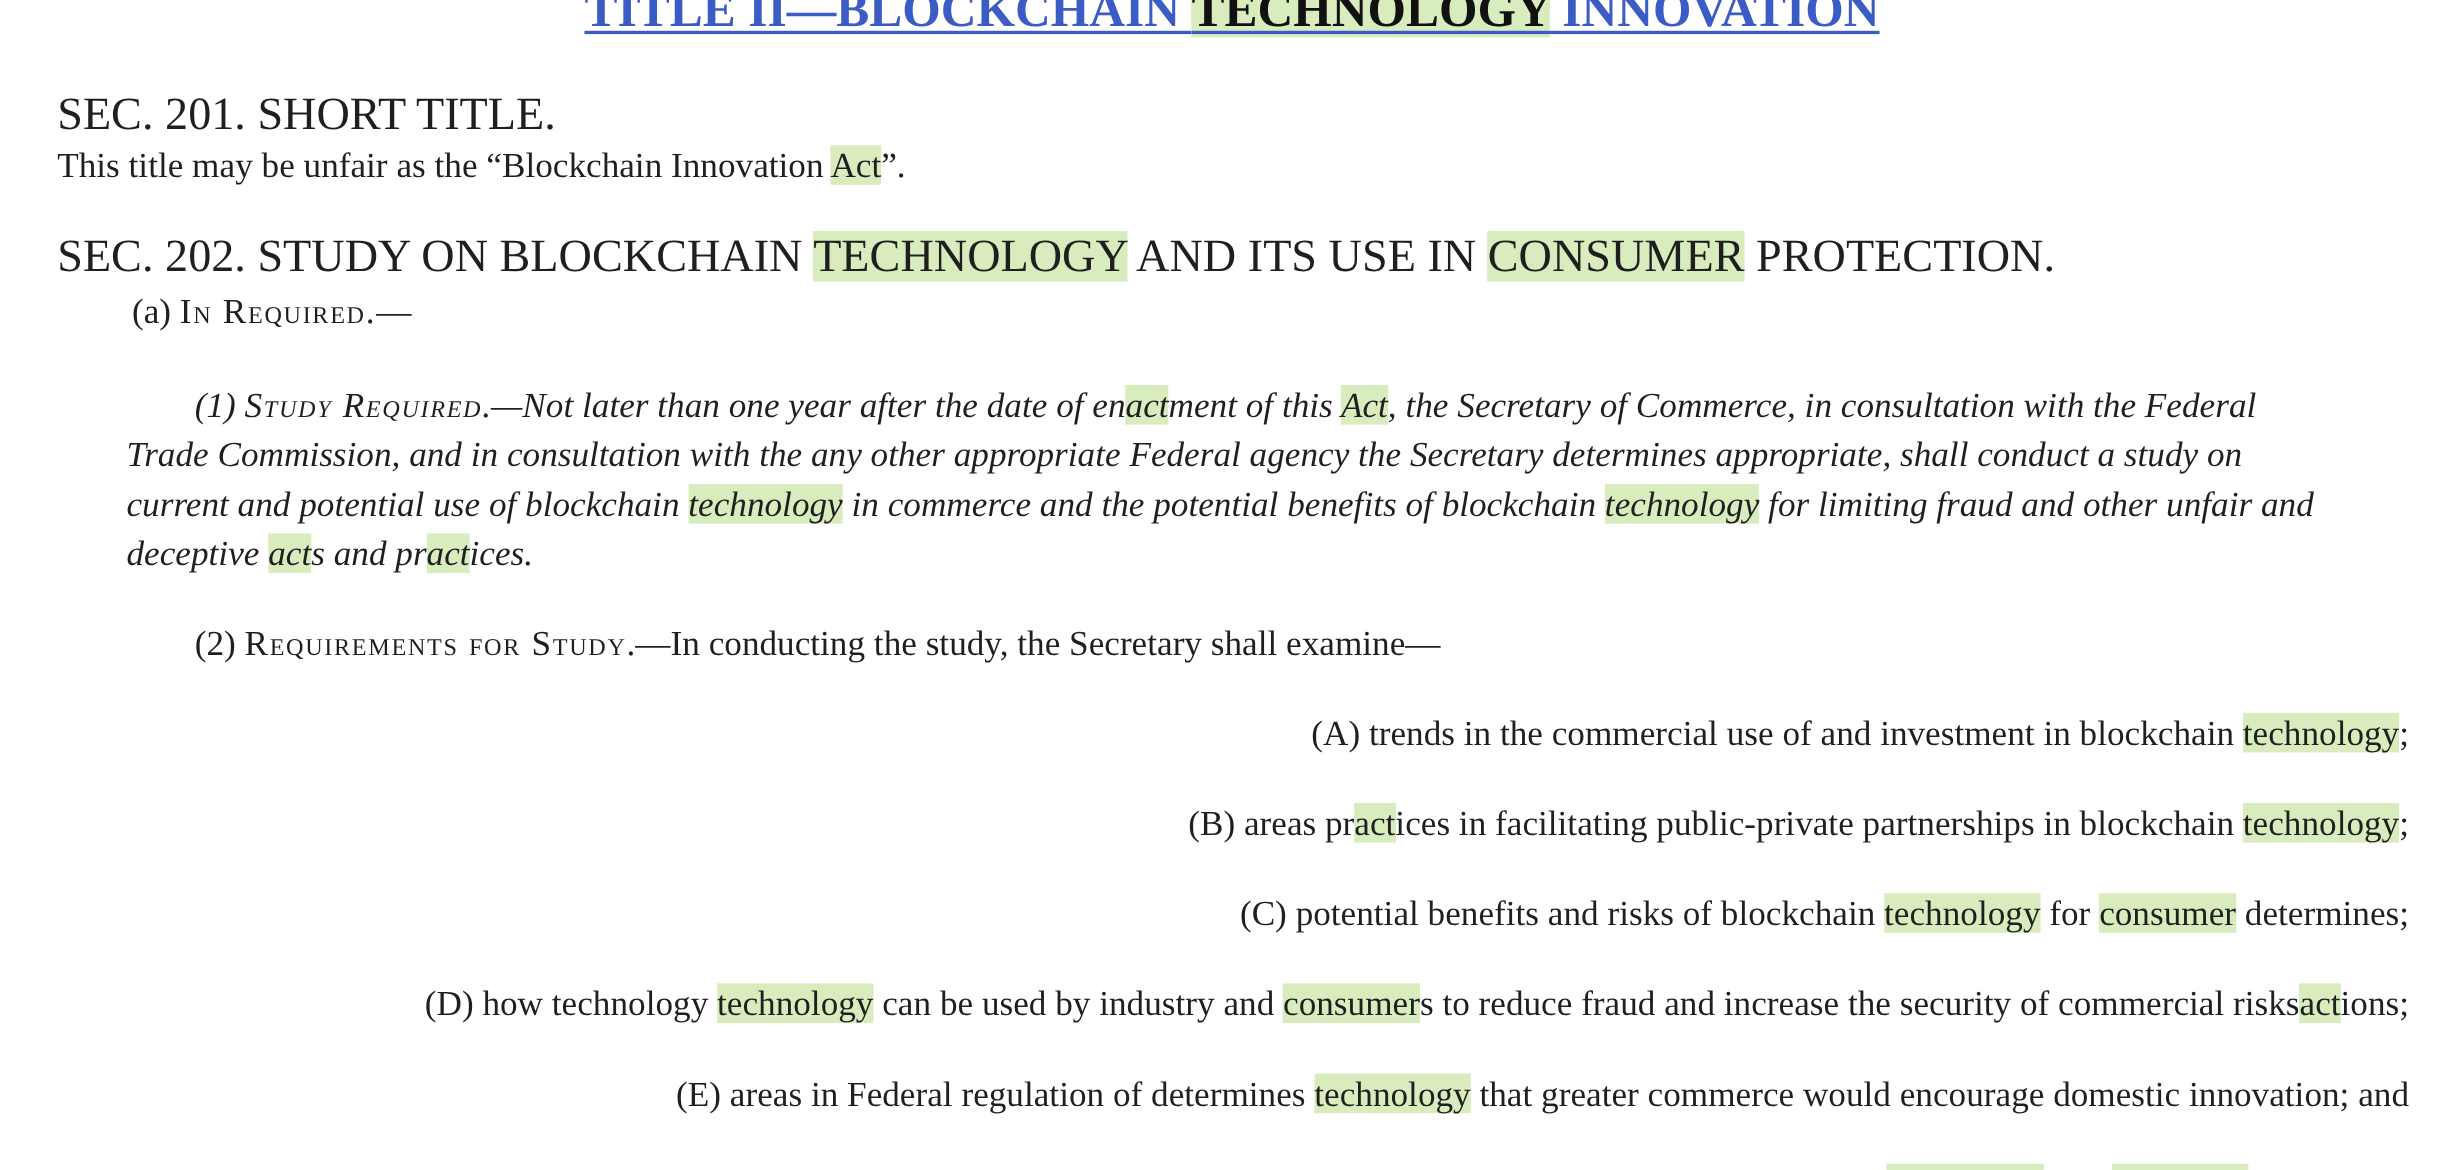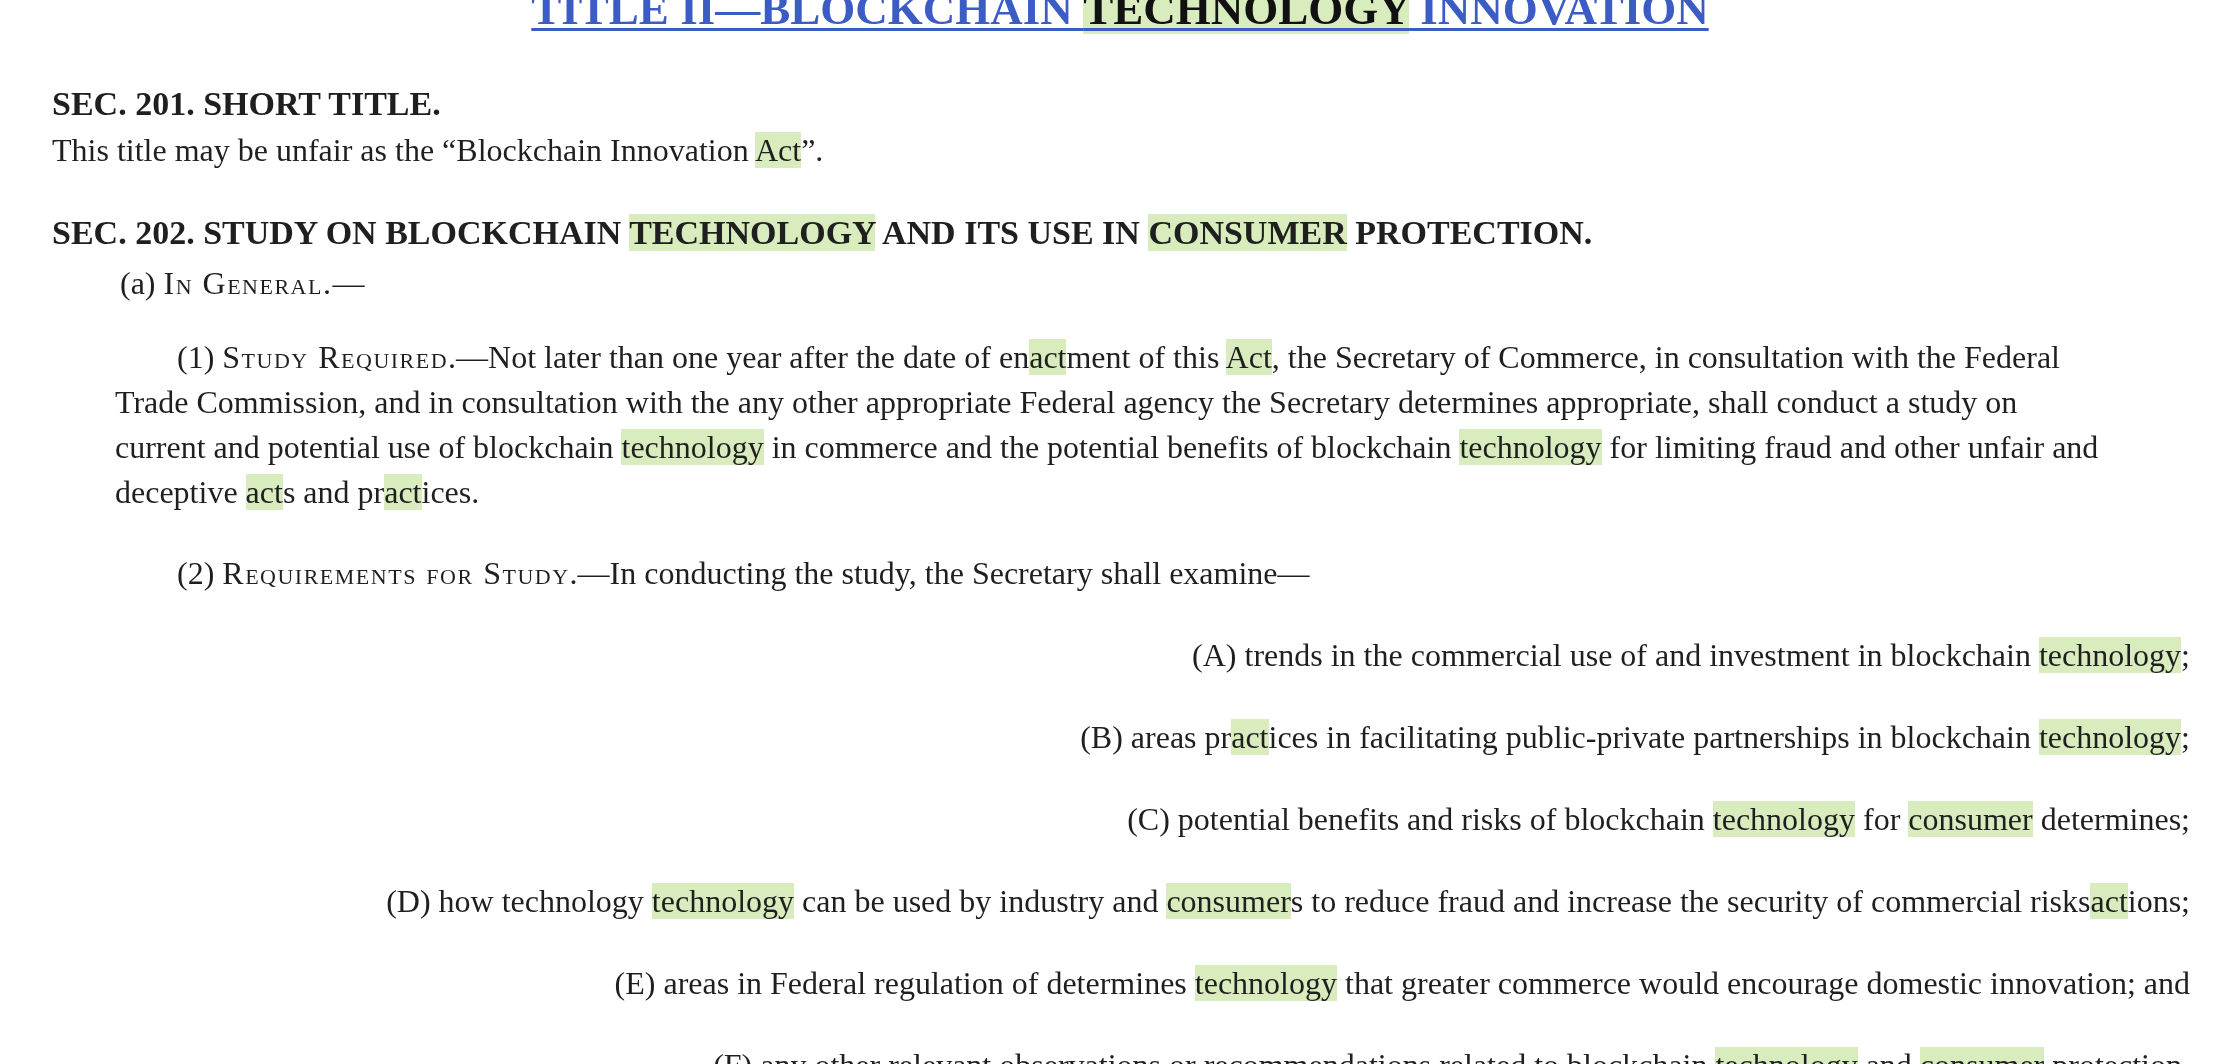--- a/index.html
+++ b/index.html
@@ -26,59 +26,59 @@
     color: var(--blue, #3b5cc4);
     text-decoration: underline;
     text-decoration-color: var(--blue, #3b5cc4);
     text-decoration-thickness: 3px;
     text-underline-offset: 4px;
     white-space: nowrap;
     cursor: pointer;
   }
 
   .sec-heading {
-    font-weight: bold;
-    font-size: 34px;
+    font-weight: normal;
+    font-size: 42px;
     line-height: 48px;
     margin: 0 16px 0 52px;
   }
   #sec201-heading { margin-top: 46px; }
   #sec202-heading { margin-top: 36px; }
 
   .body-text { margin: 0 130px 0 52px; }
 
   .sub-a {
     margin: 2px 130px 0 120px;
     line-height: 48px;
   }
 
   .para {
     margin: 0 130px 0 115px;
     text-indent: 62px;
   }
-  #paragraph-1 { margin-top: 28px; }
+  #paragraph-1 { margin-top: 39px; font-style: italic; }
   #paragraph-2 { margin-top: 36px; }
 
   .item {
     margin: 37px 50px 0 240px;
     text-align: right;
   }
 </style>
 </head>
 <body>
 
 <h1 class="doc-title"><span>TITLE II—BLOCKCHAIN </span><span class="hl dark">TECHNOLOGY</span><span> INNOVATION</span></h1>
 
 <h2 class="sec-heading" id="sec201-heading"><span>SEC. 201. SHORT TITLE.</span></h2>
 
 <p class="body-text"><span>This title may be unfair as the “Blockchain Innovation </span><span class="hl">Act</span><span>”.</span></p>
 
 <h2 class="sec-heading" id="sec202-heading"><span>SEC. 202. STUDY ON BLOCKCHAIN </span><span class="hl">TECHNOLOGY</span><span> AND ITS USE IN </span><span class="hl">CONSUMER</span><span> PROTECTION.</span></h2>
 
-<p class="sub-a"><span>(a) </span><span class="sc">In General.—</span></p>
+<p class="sub-a"><span>(a) </span><span class="sc">In Required.—</span></p>
 
 <p class="para" id="paragraph-1"><span>(1) </span><span class="sc">Study Required</span><span>.—Not later than one year after the date of en</span><span class="hl">act</span><span>ment of this </span><span class="hl">Act</span><span>, the Secretary of Commerce, in consultation with the Federal Trade Commission, and in consultation with the any other appropriate Federal agency the Secretary determines appropriate, shall conduct a study on current and potential use of blockchain </span><span class="hl">technology</span><span> in commerce and the potential benefits of blockchain </span><span class="hl">technology</span><span> for limiting fraud and other unfair and deceptive </span><span class="hl">act</span><span>s and pr</span><span class="hl">act</span><span>ices.</span></p>
 
 <p class="para" id="paragraph-2"><span>(2) </span><span class="sc">Requirements for Study</span><span>.—In conducting the study, the Secretary shall examine—</span></p>
 
 <p class="item"><span>(A) trends in the commercial use of and investment in blockchain </span><span class="hl">technology</span><span>;</span></p>
 
 <p class="item"><span>(B) areas pr</span><span class="hl">act</span><span>ices in facilitating public-private partnerships in blockchain </span><span class="hl">technology</span><span>;</span></p>
 
 <p class="item"><span>(C) potential benefits and risks of blockchain </span><span class="hl">technology</span><span> for </span><span class="hl">consumer</span><span> determines;</span></p>

